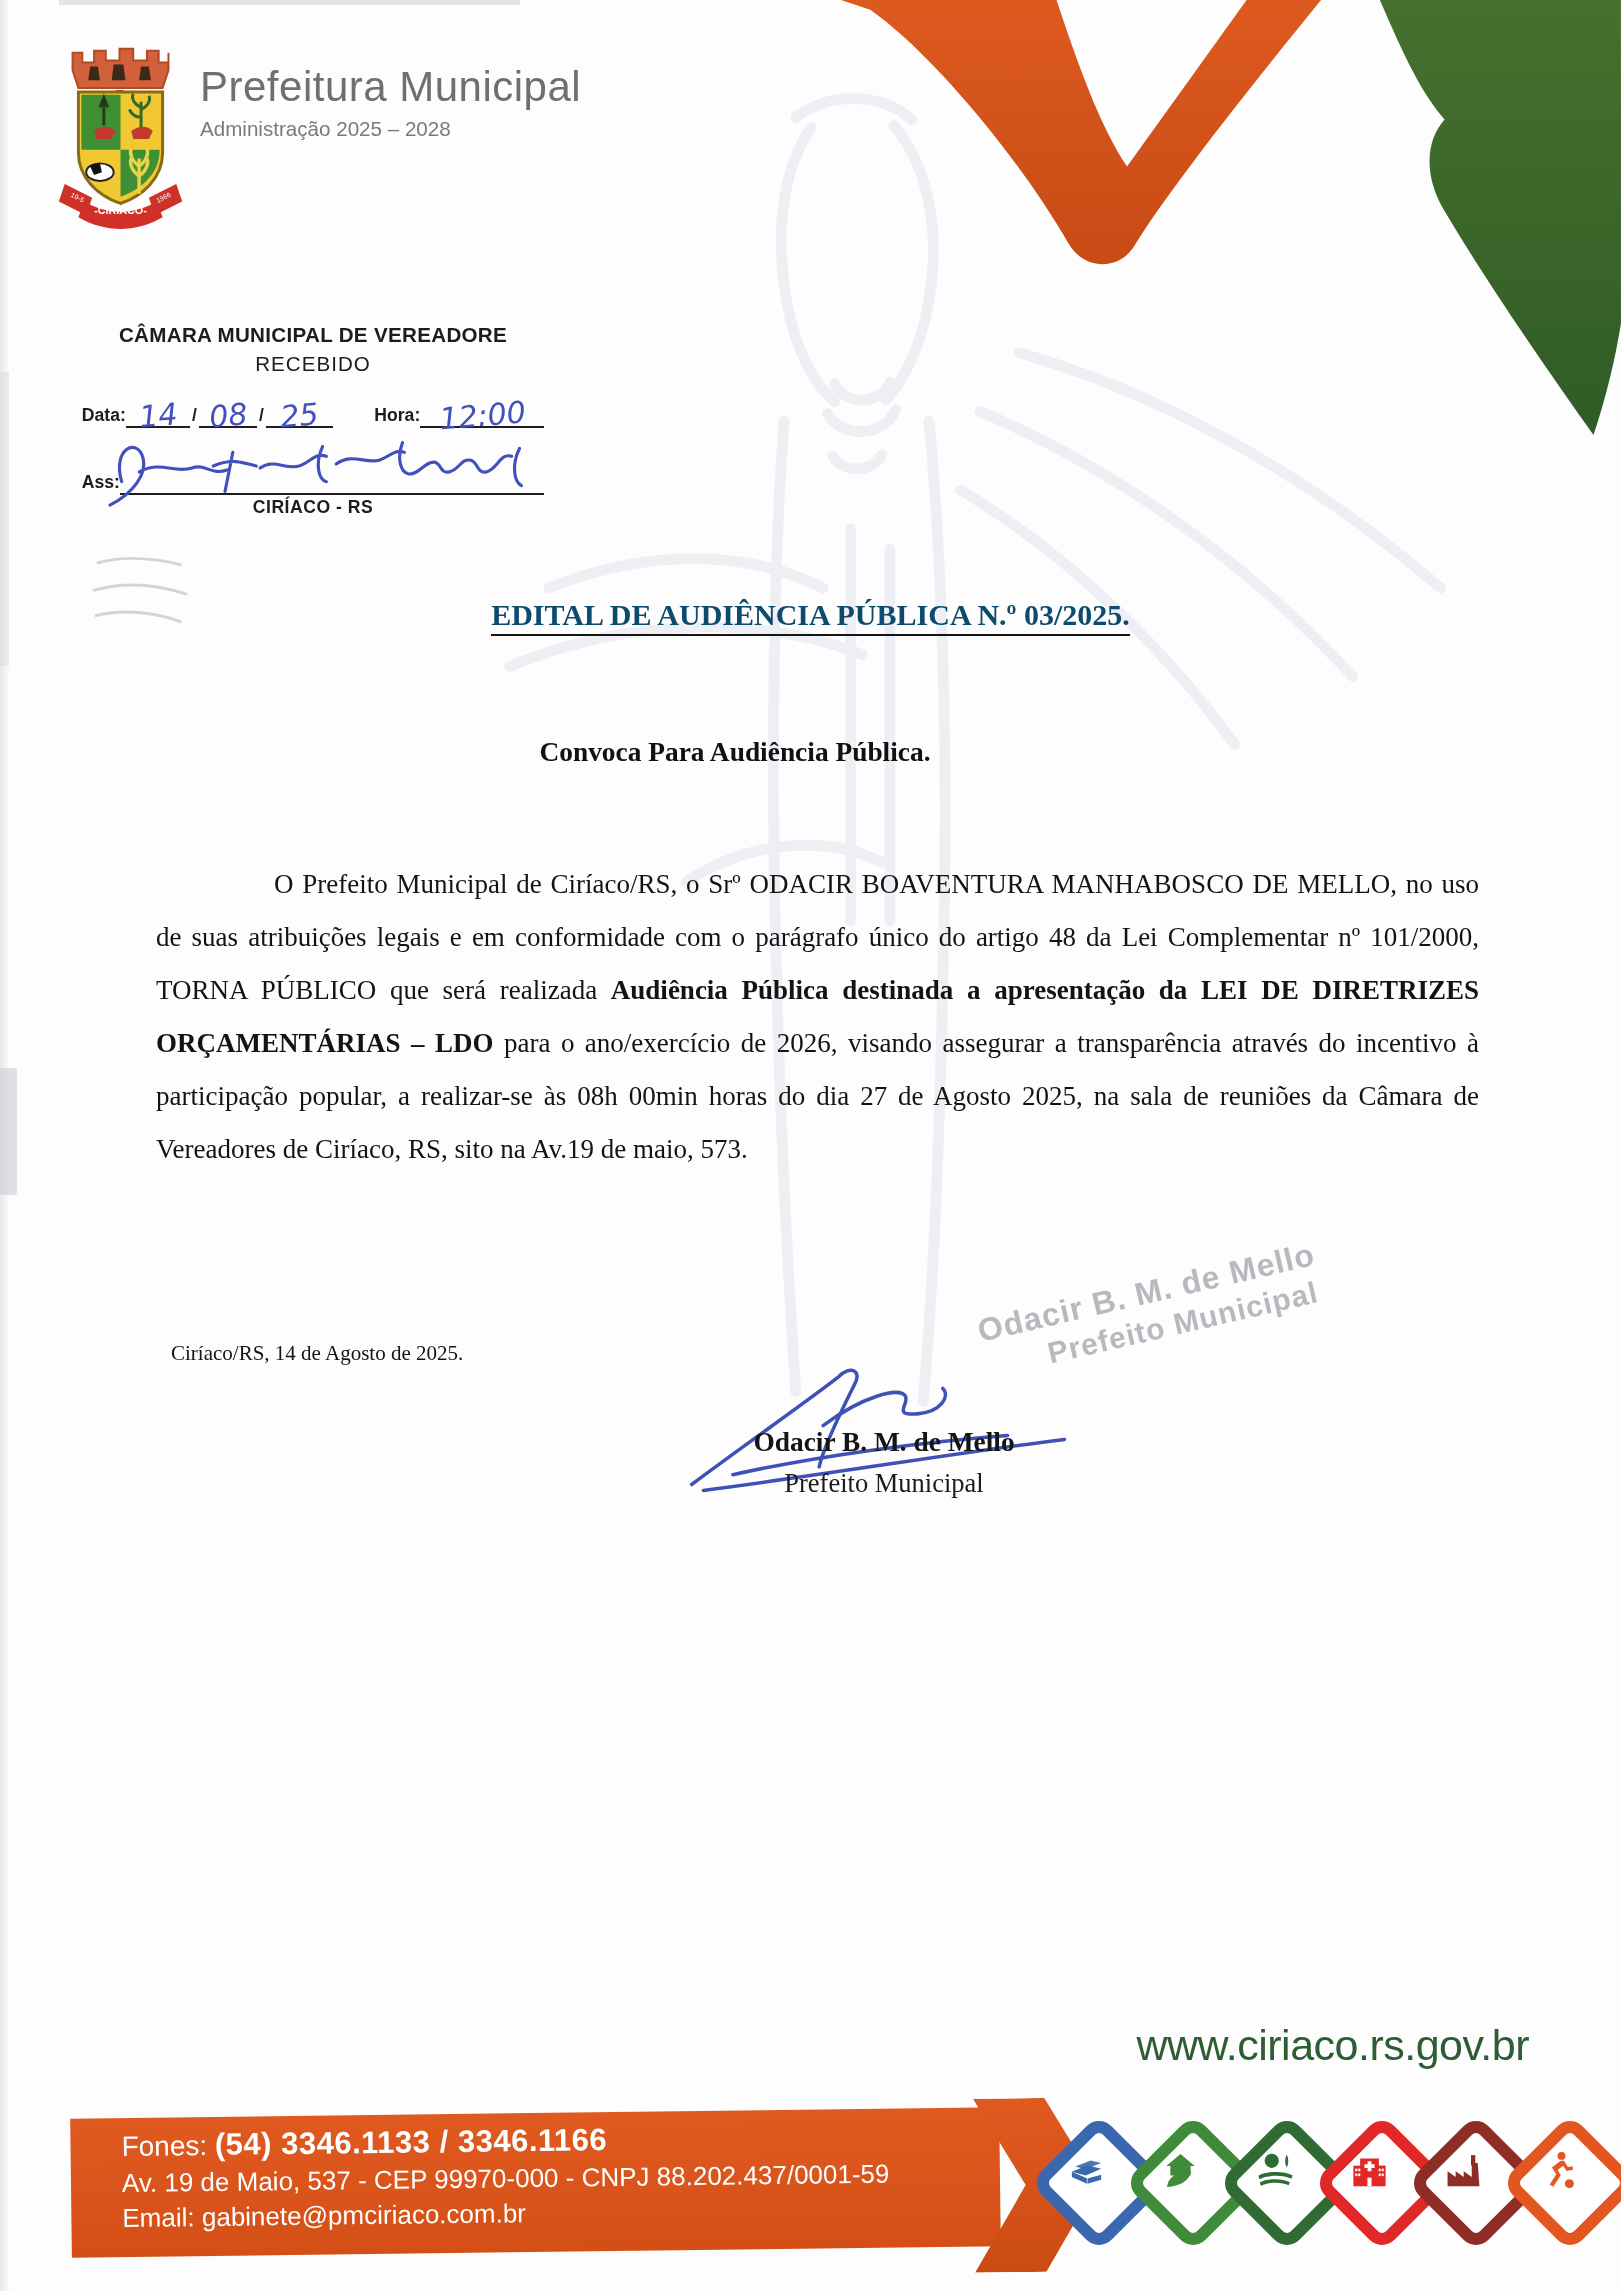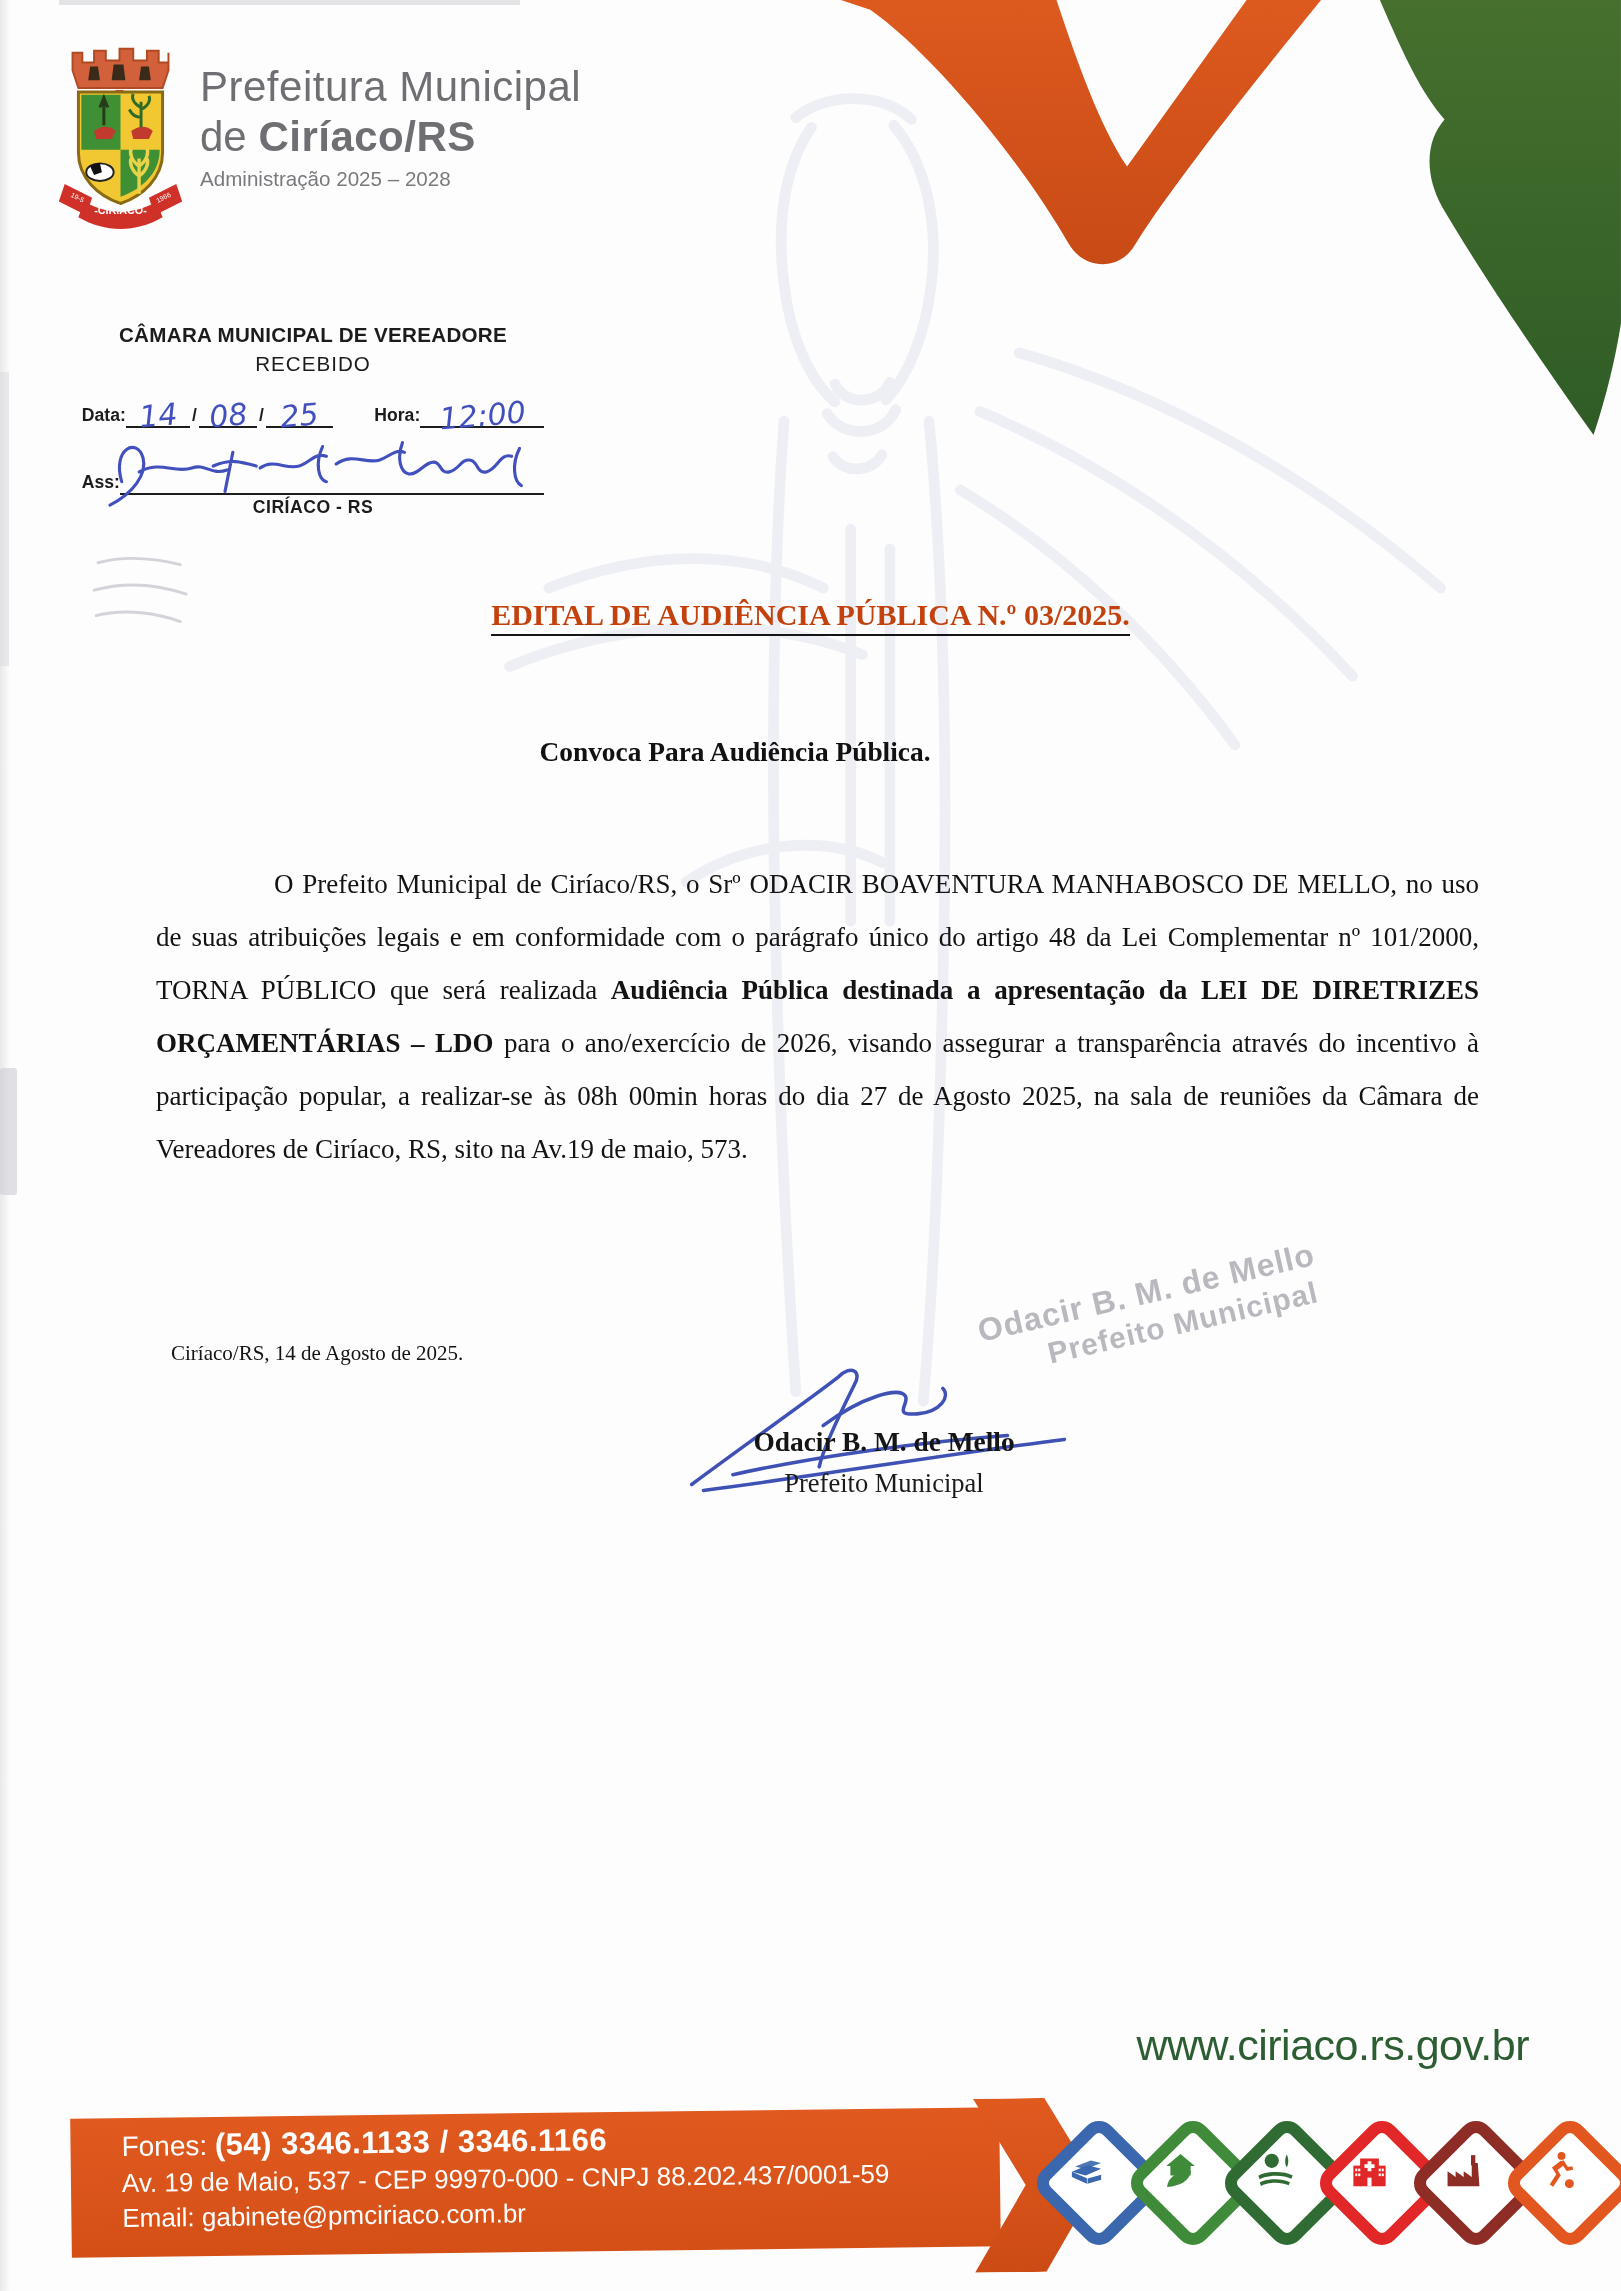--- a/index.html
+++ b/index.html
@@ -33,21 +33,21 @@
   .hw{display:inline-block;font-family:"DejaVu Sans",sans-serif;font-style:italic;
       color:#4150bd;font-size:30px;line-height:29px;transform:rotate(-5deg) translateY(3.9px);}
   .hora-lab{margin-left:41px;}
   .ass-row{display:flex;align-items:flex-end;margin-top:15.7px;padding:0 9.8px;}
   .ass-slot{flex:1;border-bottom:2.9px solid #1d1d1d;height:49px;position:relative;}
   .ass-svg{position:absolute;left:-27.4px;bottom:-13.7px;overflow:visible;}
   .stamp-city{font-weight:bold;font-size:17.6px;text-align:center;margin-top:2px;letter-spacing:0.5px;}
 
   
   .doc-title{left:0;top:598px;width:1621px;text-align:center;
-    font-family:"Liberation Serif",serif;font-weight:bold;font-size:30px;color:#c2410c;}
+    font-family:"Liberation Serif",serif;font-weight:bold;font-size:30px;color:#0c4a6e;}
   .doc-title span{border-bottom:2.9px solid #151515;padding-bottom:2.9px;}
   .doc-sub{left:0;top:737px;width:1470px;text-align:center;
     font-family:"Liberation Serif",serif;font-weight:bold;font-size:27.4px;color:#111;}
   .doc-body{left:156px;top:831px;width:1323px;font-family:"Liberation Serif",serif;
     font-size:27px;line-height:53px;color:#131313;text-align:justify;text-indent:118px;}
   .doc-date{left:163px;top:1341px;font-family:"Liberation Serif",serif;font-size:21px;color:#131313;margin-left:8px;}
 
   
   .sign-name{left:639px;top:1427px;width:490px;text-align:center;
     font-family:"Liberation Serif",serif;font-weight:bold;font-size:27.4px;color:#151515;}
@@ -150,21 +150,20 @@
     <path d="M14 150 l28 14 -6 18 -28 -14 Z" fill="#cf3128"></path>
     <path d="M128 150 l-28 14 6 18 28 -14 Z" fill="#cf3128"></path>
     <path d="M34 168 c24 14 50 14 74 0 l6 16 c-28 16 -58 16 -86 0 Z" fill="#cf3128"></path>
     <text x="71" y="181" text-anchor="middle" font-family="Liberation Sans, sans-serif" font-size="11" font-weight="bold" fill="#fff">-CIRÍACO-</text>
     <text x="26" y="166" text-anchor="middle" font-family="Liberation Sans, sans-serif" font-size="7" fill="#fff" transform="rotate(26 26 166)">19-5</text>
     <text x="116" y="166" text-anchor="middle" font-family="Liberation Sans, sans-serif" font-size="7" fill="#fff" transform="rotate(-26 116 166)">1966</text>
   </svg>
 
   <div class="abs hdr-text">
     <div class="hdr-l1">Prefeitura Municipal</div>
-    <div class="hdr-l2"><span>de </span><b>Ciríaco/RS</b></div>
     <div class="hdr-l3">Administração 2025 – 2028</div>
   </div>
 
   <div class="abs stamp">
     <div class="stamp-l1">CÂMARA MUNICIPAL DE VEREADORE</div>
     <div class="stamp-l2">RECEBIDO</div>
     <div class="stamp-row">
       <span class="stamp-label">Data:</span>
       <span class="slot s1"><span class="hw">14</span></span>
       <span class="sep">/</span>

